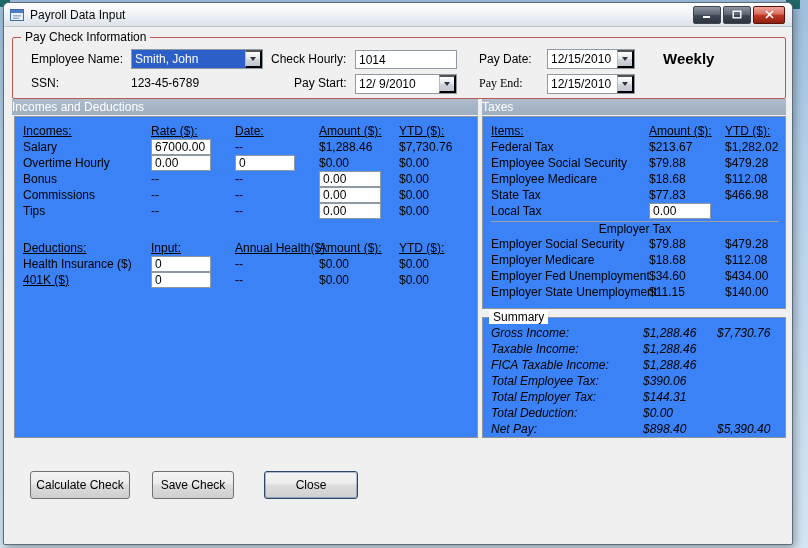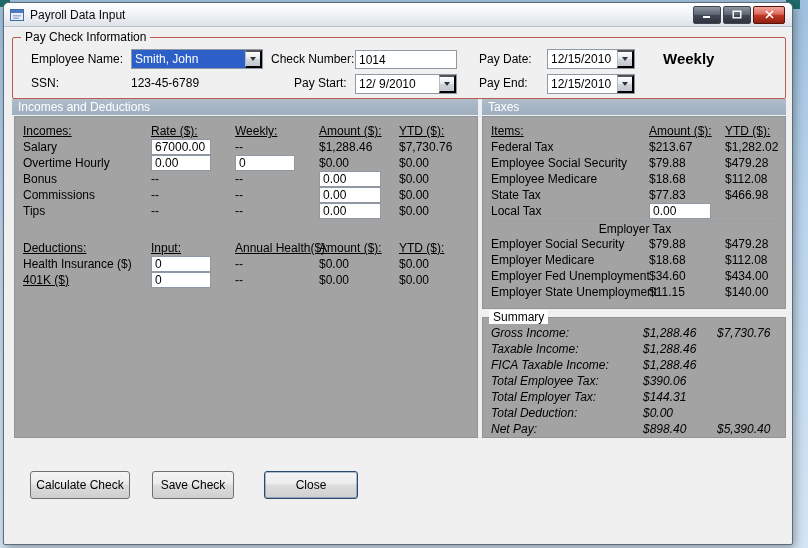--- a/index.html
+++ b/index.html
@@ -45,29 +45,29 @@
   .client { position:absolute; left:0; top:24px; right:0; bottom:0; }
 
   
   .groupbox {
     position:absolute; border:1px solid #ba5a50; border-radius:2px;
   }
   .groupbox > .group-label {
     position:absolute; top:-8px; left:8px; background:#f0f0f0; padding:0 4px;
   }
   .panel {
-    position:absolute; background:#a3a3a3; border:1px solid #8f959b;padding-left:8px;
+    position:absolute; background:#3b82f6; border:1px solid #8f959b;padding-left:8px;
   }
   .panel.summary-panel > .group-label {
     position:absolute; top:-8px; left:6px; background:#fff; padding:0 4px;
   }
   .section-bar {
     position:absolute; height:16px;
     background:linear-gradient(180deg,#aebccb,#9fafc0);
-    color:#fff; line-height:16px; padding-left:6px; font-size:12px;
+    color:#fff; line-height:16px; padding-left:0; font-size:12px;
   }
 
   .lbl { position:absolute; white-space:nowrap; }
   .static-val { position:absolute; white-space:nowrap; }
   .weekly { position:absolute; font-size:15px; font-weight:bold; }
 
   
   .txt {
     position:absolute; border:1px solid #8e99a3; background:#fff;
     font:inherit; padding:0 3px; height:19px;
@@ -169,21 +169,21 @@
         <span class="group-label">Pay Check Information</span>
 
         <span class="lbl" style="left:18px; top:14px;">Employee Name:</span>
         <div class="combo" style="left:118px; top:11px; width:132px;">
           <span class="combo-text selected">Smith, John</span>
           <button class="combo-btn">
               <span class="arrow-down"></span>
             </button>
         </div>
 
-        <span class="lbl" style="left:258px; top:14px;">Check Number:</span>
+        <span class="lbl" style="left:258px; top:14px;">Check Hourly:</span>
         <input class="txt" style="left: 342px; top: 12px; width: 102px;" type="text" value="1014">
 
         <span class="lbl" style="left:466px; top:14px;">Pay Date:</span>
         <div class="combo" style="left:534px; top:11px; width:88px;">
           <span class="combo-text">12/15/2010</span>
           <button class="combo-btn">
               <span class="arrow-down"></span>
             </button>
         </div>
 
@@ -193,38 +193,38 @@
         <span class="static-val" style="left:118px; top:38px;">123-45-6789</span>
 
         <span class="lbl" style="left:281px; top:38px;">Pay Start:</span>
         <div class="combo" style="left:342px; top:36px; width:102px;">
           <span class="combo-text">12/ 9/2010</span>
           <button class="combo-btn">
               <span class="arrow-down"></span>
             </button>
         </div>
 
-        <span class="lbl" style="left:466px; top:38px;">Pay End:</span>
+        <span class="lbl" style="left:466px; top:38px;font-family:Liberation Serif, serif;">Pay End:</span>
         <div class="combo" style="left:534px; top:36px; width:88px;">
           <span class="combo-text">12/15/2010</span>
           <button class="combo-btn">
               <span class="arrow-down"></span>
             </button>
         </div>
       </div>
 
       <div class="section-bar" style="left:8px; top:72px; width:466px;">Incomes and Deductions</div>
       <div class="section-bar" style="left:478px; top:72px; width:304px;">Taxes</div>
 
       <div class="panel" style="left:10px; top:89px; width:464px; height:322px;">
         <div class="tbl" style="top:6px;">
           <div class="trow inc-grid">
             <span class="colhead">Incomes:</span>
             <span class="colhead">Rate ($):</span>
-            <span class="colhead">Weekly:</span>
+            <span class="colhead">Date:</span>
             <span class="colhead">Amount ($):</span>
             <span class="colhead">YTD ($):</span>
           </div>
           <div class="trow inc-grid">
             <span class="cell">Salary</span>
             <span><input class="tinput" type="text" value="67000.00" style=""></span>
             <span class="cell">--</span>
             <span class="cell">$1,288.46</span>
             <span class="cell">$7,730.76</span>
           </div>

